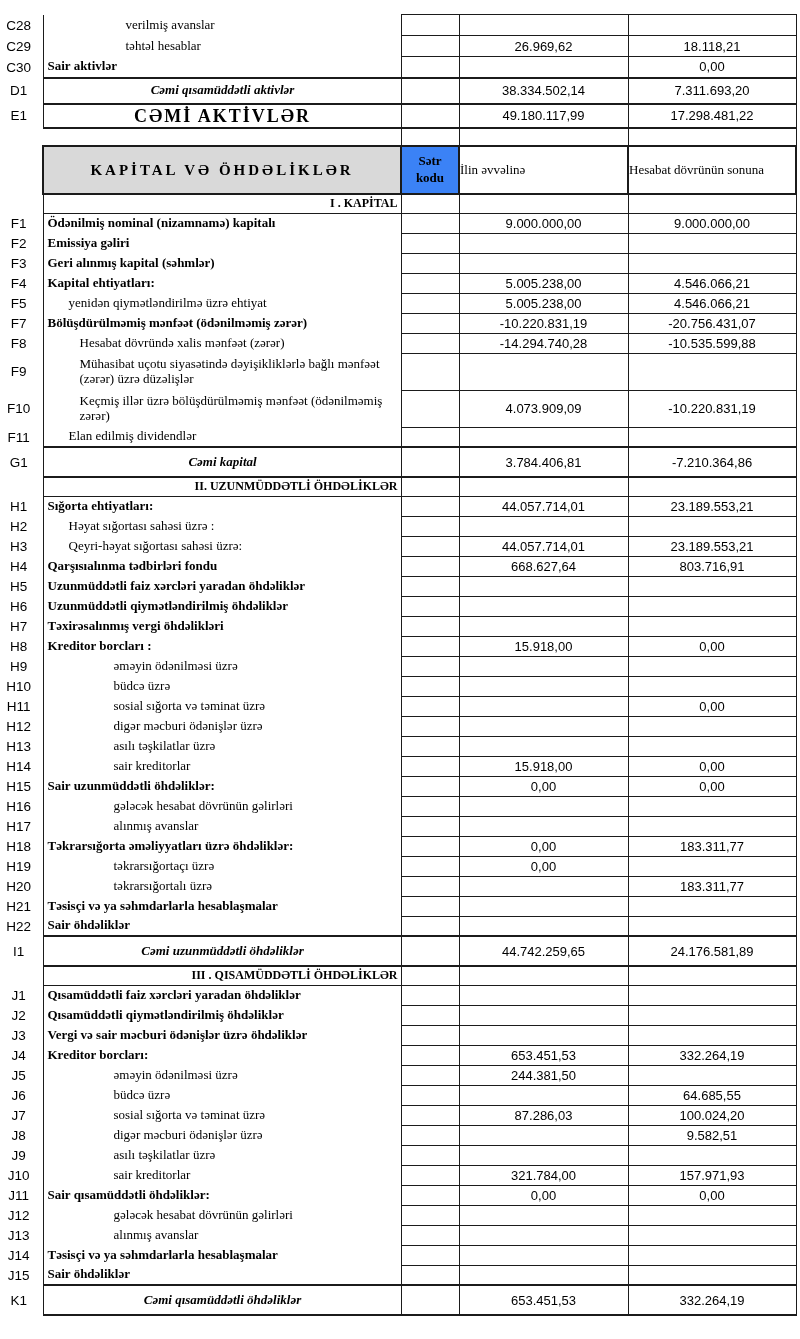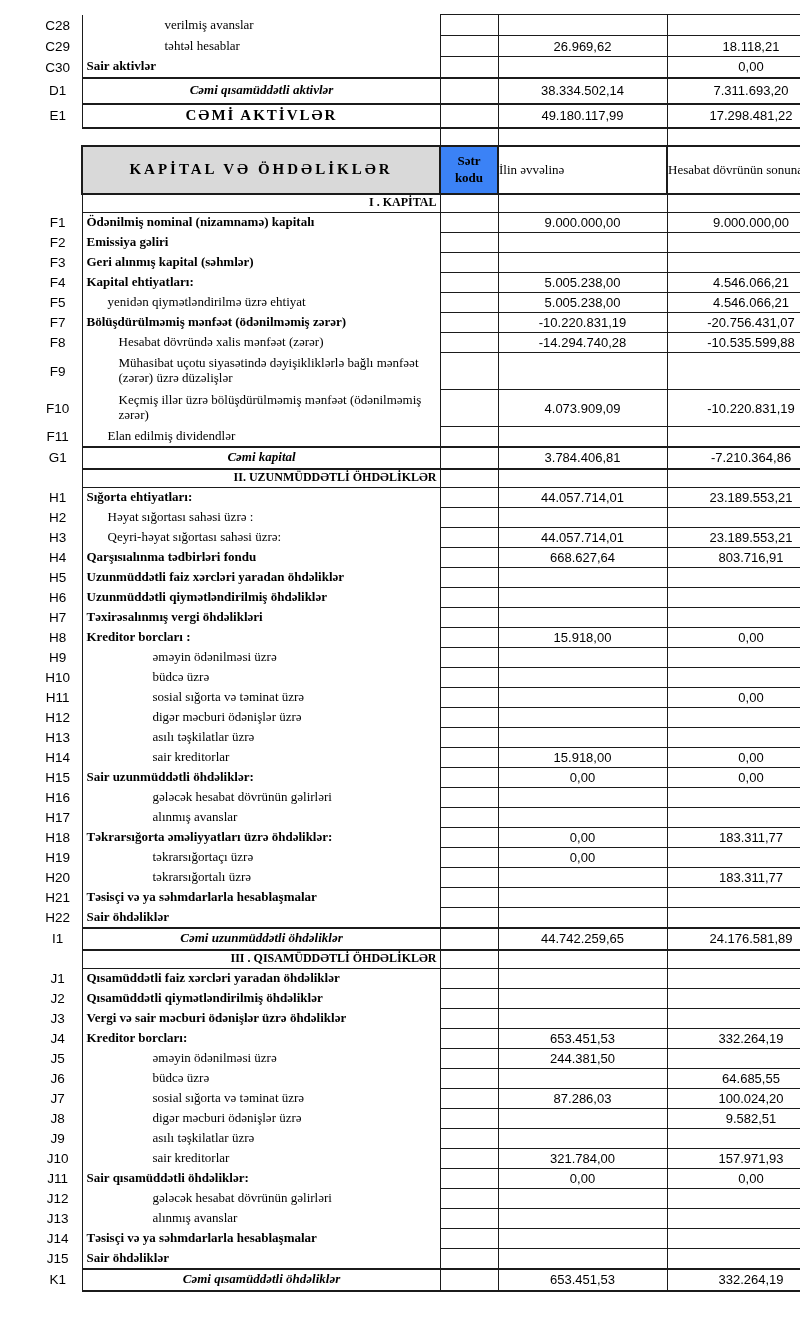--- a/index.html
+++ b/index.html
@@ -3,21 +3,21 @@
 <meta charset="utf-8">
 <style>
   html, body {
     margin: 0; padding: 0;
     width: 800px; height: 1339px;
     background: #ffffff;
     overflow: hidden;
     font-family: "Liberation Serif", serif;
     color: #000;
   }
-  #sheet { margin: 14px 0 0 12px; padding-left: 28px; }
+  #sheet { margin: 14px 0 0 1px; }
 
   table {
     border-collapse: collapse;
     table-layout: fixed;
     width: 795px;
   }
   col.c-code { width: 42px; }
   col.c-desc { width: 358px; }
   col.c-kod  { width: 58px; }
   col.c-v1   { width: 169px; }
@@ -53,21 +53,21 @@
   td.v1, td.v2 {
     font-family: "Liberation Sans", sans-serif;
     font-size: 13px;
     text-align: center;
   }
 
   
   tr.h-n  { height: 20px; }
   tr.h-t  { height: 37px; }
   tr.h-s  { height: 19px; }
-  tr.h-tot{ height: 22px; }
+  tr.h-tot{ height: 30px; }
   tr.h-c28{ height: 21px; }
   tr.h-d1 { height: 26px; }
   tr.h-e1 { height: 24px; }
   tr.h-sp { height: 18px; }
   tr.h-hd { height: 48px; }
 
   
   tr.s-item  td.desc { font-weight: bold; }
   tr.s-sub1  td.desc { padding-left: 25px; }
   tr.s-sub2  td.desc { padding-left: 36px; }
@@ -75,21 +75,21 @@
   tr.s-sub4  td.desc { padding-left: 82px; }
 
   tr.s-section td.desc {
     text-align: right; font-weight: bold; font-size: 12px;
     border-top-width: 1px; border-bottom-width: 1px;
   }
   tr.s-total td.desc, tr.s-grand td.desc {
     text-align: center; font-weight: bold; font-family: Liberation Serif, serif;
   }
   tr.s-total td.desc { font-style: italic; }
-  tr.s-grand td.desc { font-size: 15px; letter-spacing: 2px; }
+  tr.s-grand td.desc { font-size: 18px; letter-spacing: 2px; }
   tr.s-total td.desc, tr.s-total td.kod, tr.s-total td.v1, tr.s-total td.v2,
   tr.s-grand td.desc, tr.s-grand td.kod, tr.s-grand td.v1, tr.s-grand td.v2 {
     border-top-width: 2px; border-bottom-width: 2px;
   }
 
   
   tr.spacer td { border: 0 solid #1b1b1b; }
   tr.spacer td.kod, tr.spacer td.v1, tr.spacer td.v2 {
     border-left-width: 1px; border-right-width: 1px;
   }

